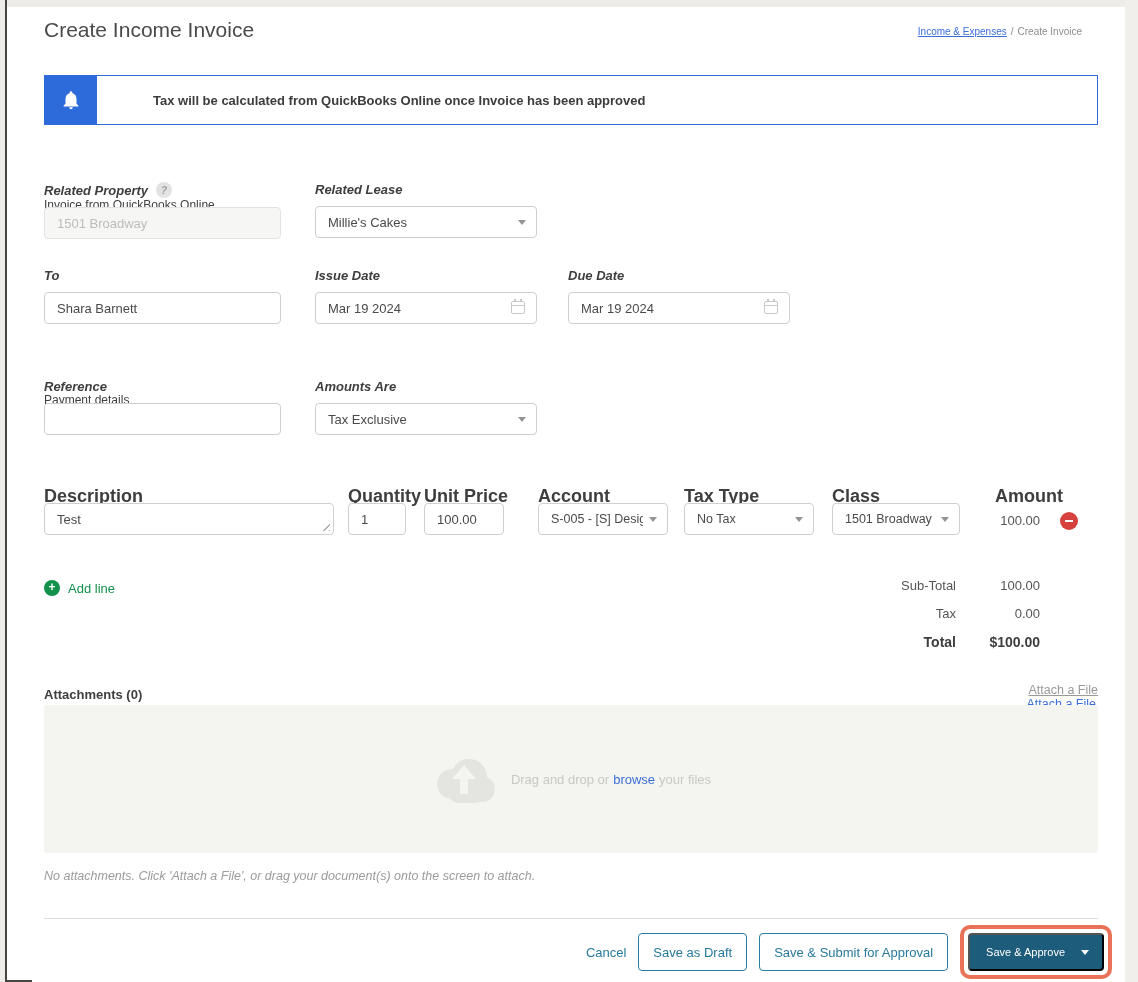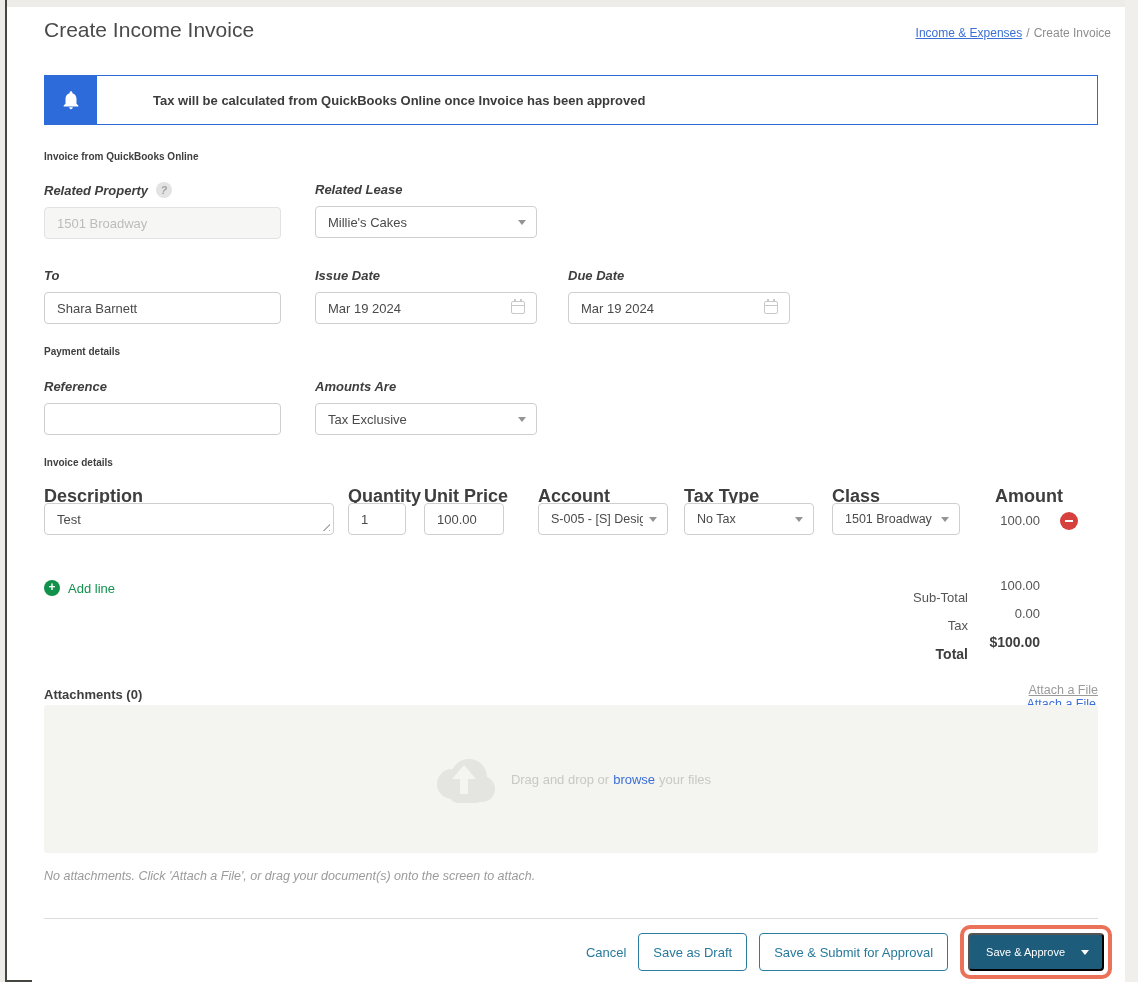--- a/index.html
+++ b/index.html
@@ -8,30 +8,30 @@
   .screen { position:relative; width:1138px; height:982px; background:#fff; overflow:hidden; }
 
   
   .strip-top   { position:absolute; left:0; top:0; width:1138px; height:7px; background:#edece9; }
   .strip-left  { position:absolute; left:0; top:0; width:5px; height:982px; background:#edece9; }
   .strip-right { position:absolute; right:0; top:0; width:13px; height:982px; background:#f0efeb; }
   .card-border-left   { position:absolute; left:5px; top:0; width:2px; height:982px; background:#454542; }
   .card-border-bottom { position:absolute; left:5px; bottom:0; width:27px; height:2px; background:#454542; }
 
   .page-title { position:absolute; left:44px; top:18px; font-size:21px; color:#4a4a4a; }
-  .breadcrumb { position:absolute; right:27px; top:26px; font-size:12px; color:#8d8d8d; }
+  .breadcrumb { position:absolute; right:56px; top:26px; font-size:10px; color:#8d8d8d; }
   .breadcrumb a { color:#3b6fd6; text-decoration:underline; cursor:pointer; }
   .breadcrumb .sep { margin:0 4px; }
 
   .banner { position:absolute; left:44px; top:75px; width:1054px; height:50px;
             border:1px solid #2d6bdb; display:flex; align-items:stretch; background:#fff; }
   .banner-icon { width:52px; background:#2d6bdb; display:flex; align-items:center; justify-content:center; flex:0 0 52px; }
   .banner-text { display:flex; align-items:center; padding-left:56px; font-size:13px; font-weight:bold; color:#3c3c3c; }
 
-  .sec-label { position:absolute; font-size:10px; font-weight:bold; color:#3e3e3e; }
+  .sec-label { position:absolute; font-size:12px; font-weight:normal; color:#3e3e3e;margin-top:47px; }
 
   .field { position:absolute; }
   .field-label { font-size:13px; font-weight:bold; color:#3e3e3e; margin-bottom:9px; display:flex; align-items:center;font-style:italic; }
   .help { display:inline-block; width:16px; height:16px; margin-left:8px; border-radius:50%;
           background:#e3e3e3; color:#a0a0a0; font-size:10.5px; font-weight:bold; line-height:16px;
           text-align:center; cursor:pointer; }
   .control { height:32px; border:1px solid #cfcfcf; border-radius:4px; background:#fff;
              display:flex; align-items:center; padding:0 12px; font-size:13px; color:#4a4a4a; position:relative; }
   .control.disabled { background:#f6f6f5; border-color:#e2e2e2; color:#bcbcbc; }
   .caret { position:absolute; right:10px; top:50%; margin-top:-2px; width:0; height:0;
@@ -52,21 +52,21 @@
   .minus-icon { position:absolute; right:60px; top:512px; width:18px; height:18px; border-radius:50%;
                 background:#d6403d; cursor:pointer; }
   .minus-icon::after { content:""; position:absolute; left:5px; top:8px; width:8px; height:2px; background:#fff; }
 
   .add-line { position:absolute; left:44px; top:580px; display:flex; align-items:center; gap:8px;
               color:#12914d; font-size:13px; cursor:pointer; }
   .plus-icon { width:16px; height:16px; border-radius:50%; background:#12914d; color:#fff;
                font-size:12px; font-weight:bold; line-height:15px; text-align:center; }
 
   .trow { position:absolute; left:0; width:100%; height:20px; font-size:13px; color:#555; }
-  .trow .tlabel { position:absolute; right:170px;margin-top:12px; }
+  .trow .tlabel { position:absolute; right:182px; }
   .trow .tval   { position:absolute; right:98px; }
   .trow.total { font-size:14px; font-weight:bold; color:#3e3e3e; }
 
   
   .att-title { position:absolute; left:44px; top:687px; font-size:13px; font-weight:bold; color:#3e3e3e; }
   .att-link { position:absolute; right:40px; top:683px; font-size:12.5px; color:#9a9a9a;
               text-decoration:underline; cursor:pointer; }
   .att-link2 { position:absolute; right:42px; top:697px; height:11px; overflow:hidden; font-size:12.5px;
                color:#3b6fd6; text-decoration:underline; cursor:pointer; }
   .dropzone { position:absolute; left:44px; top:705px; width:1054px; height:148px; background:#f4f4f1;

